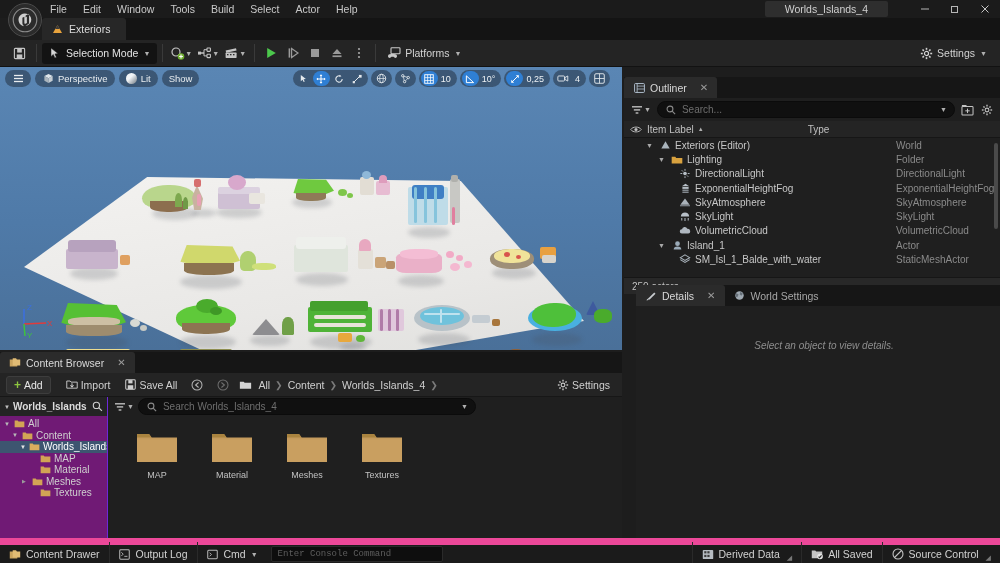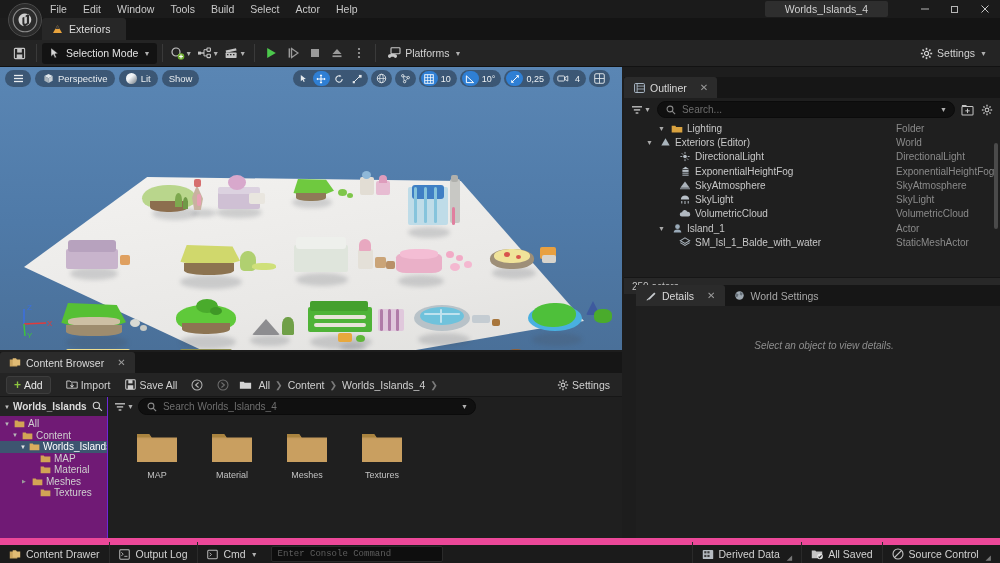--- a/index.html
+++ b/index.html
@@ -753,47 +753,58 @@
               <line x1="11" y1="7" x2="13" y2="7"></line>
             <line x1="2.8" y1="2.8" x2="4.2" y2="4.2"></line>
               <line x1="9.8" y1="9.8" x2="11.2" y2="11.2"></line>
             <line x1="11.2" y1="2.8" x2="9.8" y2="4.2"></line>
               <line x1="4.2" y1="9.8" x2="2.8" y2="11.2"></line>
           </g>
         </svg>
       </div>
     </div>
 
+    <div class="ol-head">
+      <span class="ico" style="margin:0 5px 0 6px">
+        <svg width="12" height="9" viewBox="0 0 13 9">
+          <path d="M0.8 4.5 C3 1 10 1 12.2 4.5 C10 8 3 8 0.8 4.5 Z" fill="none" stroke="#c0c0c0" stroke-width="1"></path>
+          <circle cx="6.5" cy="4.5" r="1.7" fill="#c0c0c0"></circle>
+        </svg>
+      </span>
+      <span>Item Label</span>
+      <span style="font-size:6px;color:#b0b0b0;margin-left:4px">▲</span>
+      <span style="margin-left:104px">Type</span>
+    </div>
 
     <div class="ol-rows">
+
+      <div class="ol-row">
+        <span class="name" style="padding-left:22px">
+          <span class="tw">▼</span>
+          <span class="ico">
+            <svg width="11" height="10" viewBox="0 0 12 11">
+                <path d="M6 1.4 L10.6 9.4 L1.4 9.4 Z" fill="#a9b4bc"></path>
+              </svg>
+          </span>
+          <span>Exteriors (Editor)</span>
+        </span>
+        <span class="type">World</span>
+      </div>
 
       <div class="ol-row">
         <span class="name" style="padding-left:34px">
           <span class="tw">▼</span>
           <span class="ico">
             <svg width="12" height="9" viewBox="0 0 13 10">
               <path d="M0.6 2 L4.6 2 L5.6 3.2 L12.4 3.2 L12.4 9.4 L0.6 9.4 Z" fill="#d9a23f"></path>
             </svg>
           </span>
           <span>Lighting</span>
         </span>
         <span class="type">Folder</span>
-      </div>
-
-      <div class="ol-row">
-        <span class="name" style="padding-left:22px">
-          <span class="tw">▼</span>
-          <span class="ico">
-            <svg width="11" height="10" viewBox="0 0 12 11">
-                <path d="M6 1.4 L10.6 9.4 L1.4 9.4 Z" fill="#a9b4bc"></path>
-              </svg>
-          </span>
-          <span>Exteriors (Editor)</span>
-        </span>
-        <span class="type">World</span>
       </div>
 
       <div class="ol-row">
         <span class="name" style="padding-left:55px">
           <span class="ico">
             <svg width="12" height="11" viewBox="0 0 13 12">
               <circle cx="6.5" cy="6" r="2" fill="#b8c0c8"></circle>
               <g stroke="#b8c0c8" stroke-width="1">
                   <line x1="6.5" y1="1" x2="6.5" y2="3"></line>
                   <line x1="6.5" y1="9" x2="6.5" y2="11"></line>

